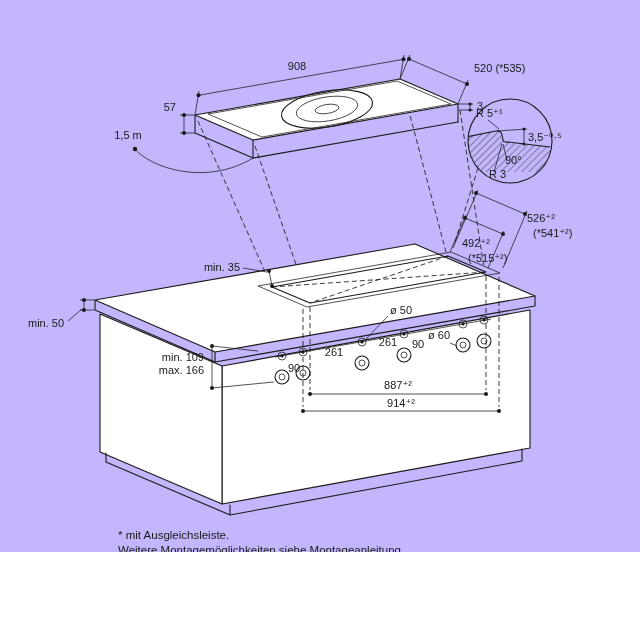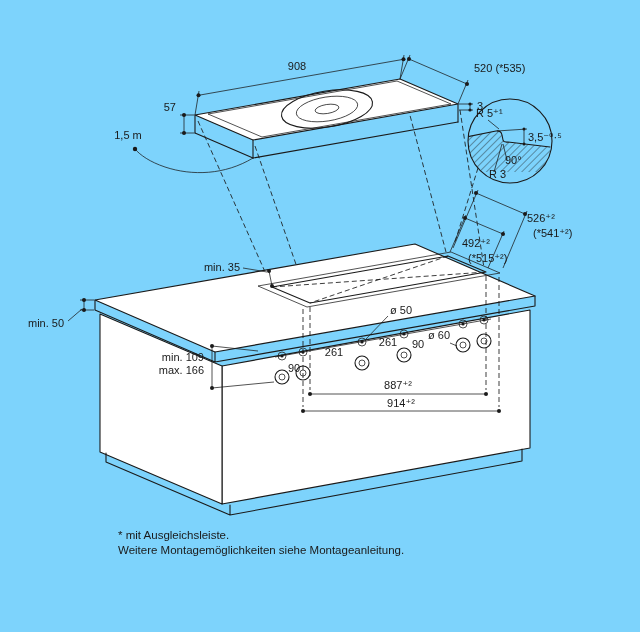--- a/index.html
+++ b/index.html
@@ -1,16 +1,16 @@
 <!DOCTYPE html>
 <html><head>
 <meta charset="utf-8">
 <style>
   html,body{margin:0;padding:0;background:#ffffff;}
-  .canvas{width:640px;height:632px;position:relative;background:#7dd3fc;overflow:hidden;}
+  .canvas{width:640px;height:552px;position:relative;background:#c4b5fd;overflow:hidden;}
   svg{display:block;}
   .lbl{font-family:"Liberation Sans","DejaVu Sans",sans-serif;font-size:11px;fill:#1a1a1a;}
   .lbl-m{text-anchor:middle;}
   .lbl-e{text-anchor:end;}
   .foot{font-family:"Liberation Sans","DejaVu Sans",sans-serif;font-size:11.5px;fill:#1a1a1a;}
   .ln{stroke:#1a1a1a;stroke-width:1.1;fill:none;stroke-linejoin:round;stroke-linecap:round;}
   .thin{stroke:#1a1a1a;stroke-width:0.75;fill:none;}
   .dash{stroke:#1a1a1a;stroke-width:0.85;fill:none;stroke-dasharray:5 3;}
   .dot{fill:#1a1a1a;stroke:none;}
   .face{fill:#ffffff;stroke:#1a1a1a;stroke-width:1.1;stroke-linejoin:round;}

